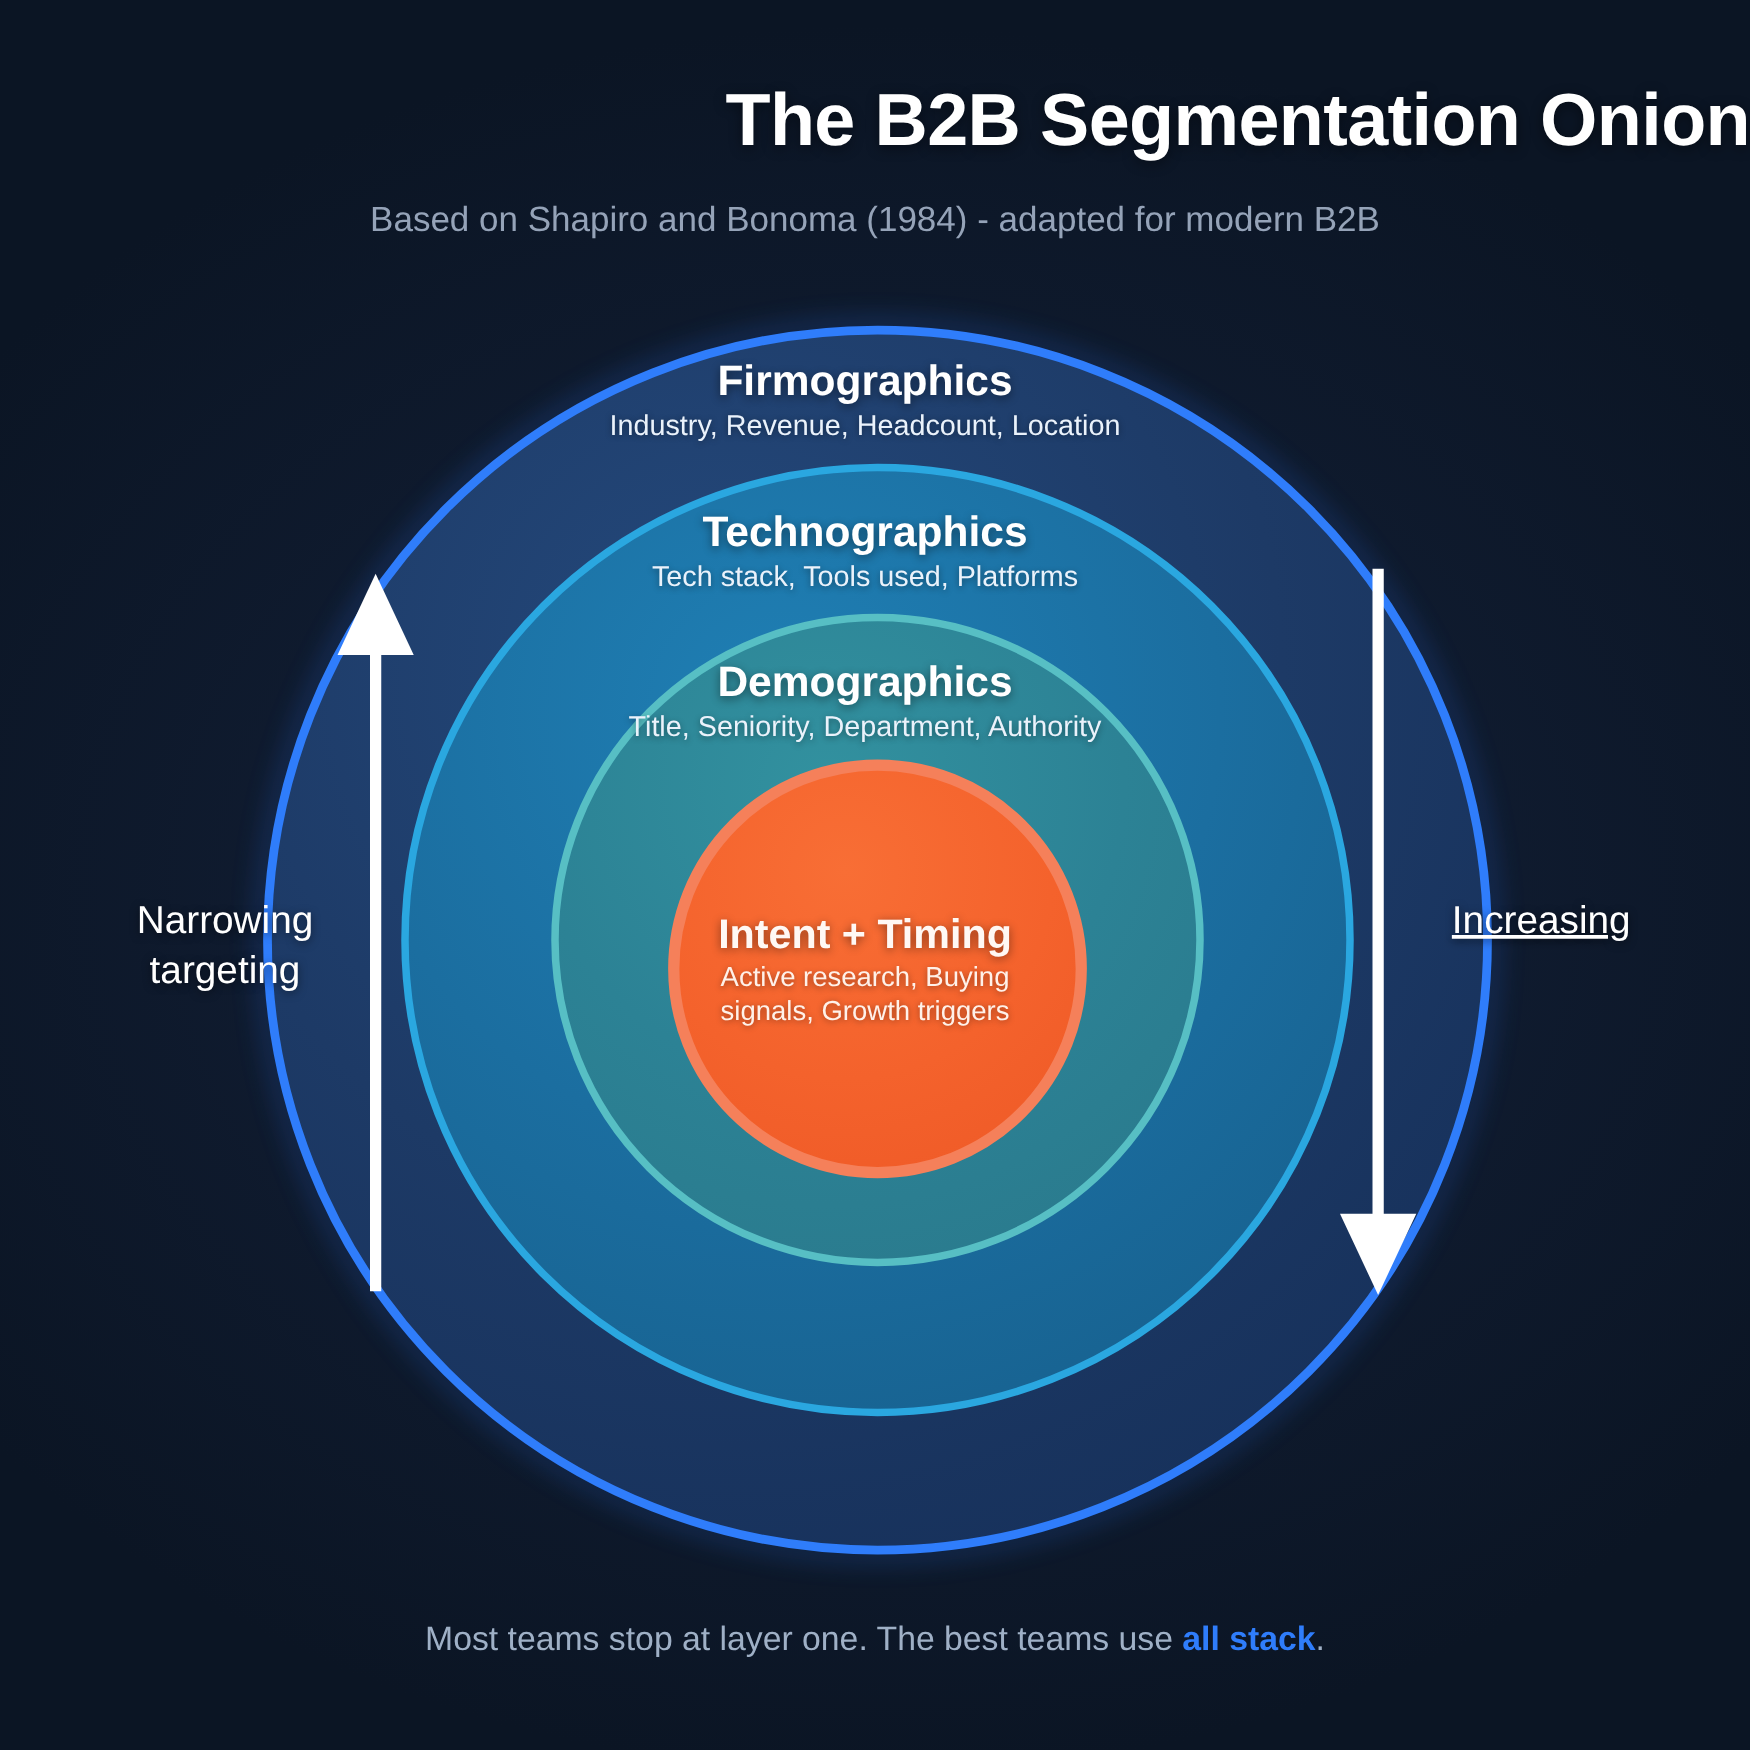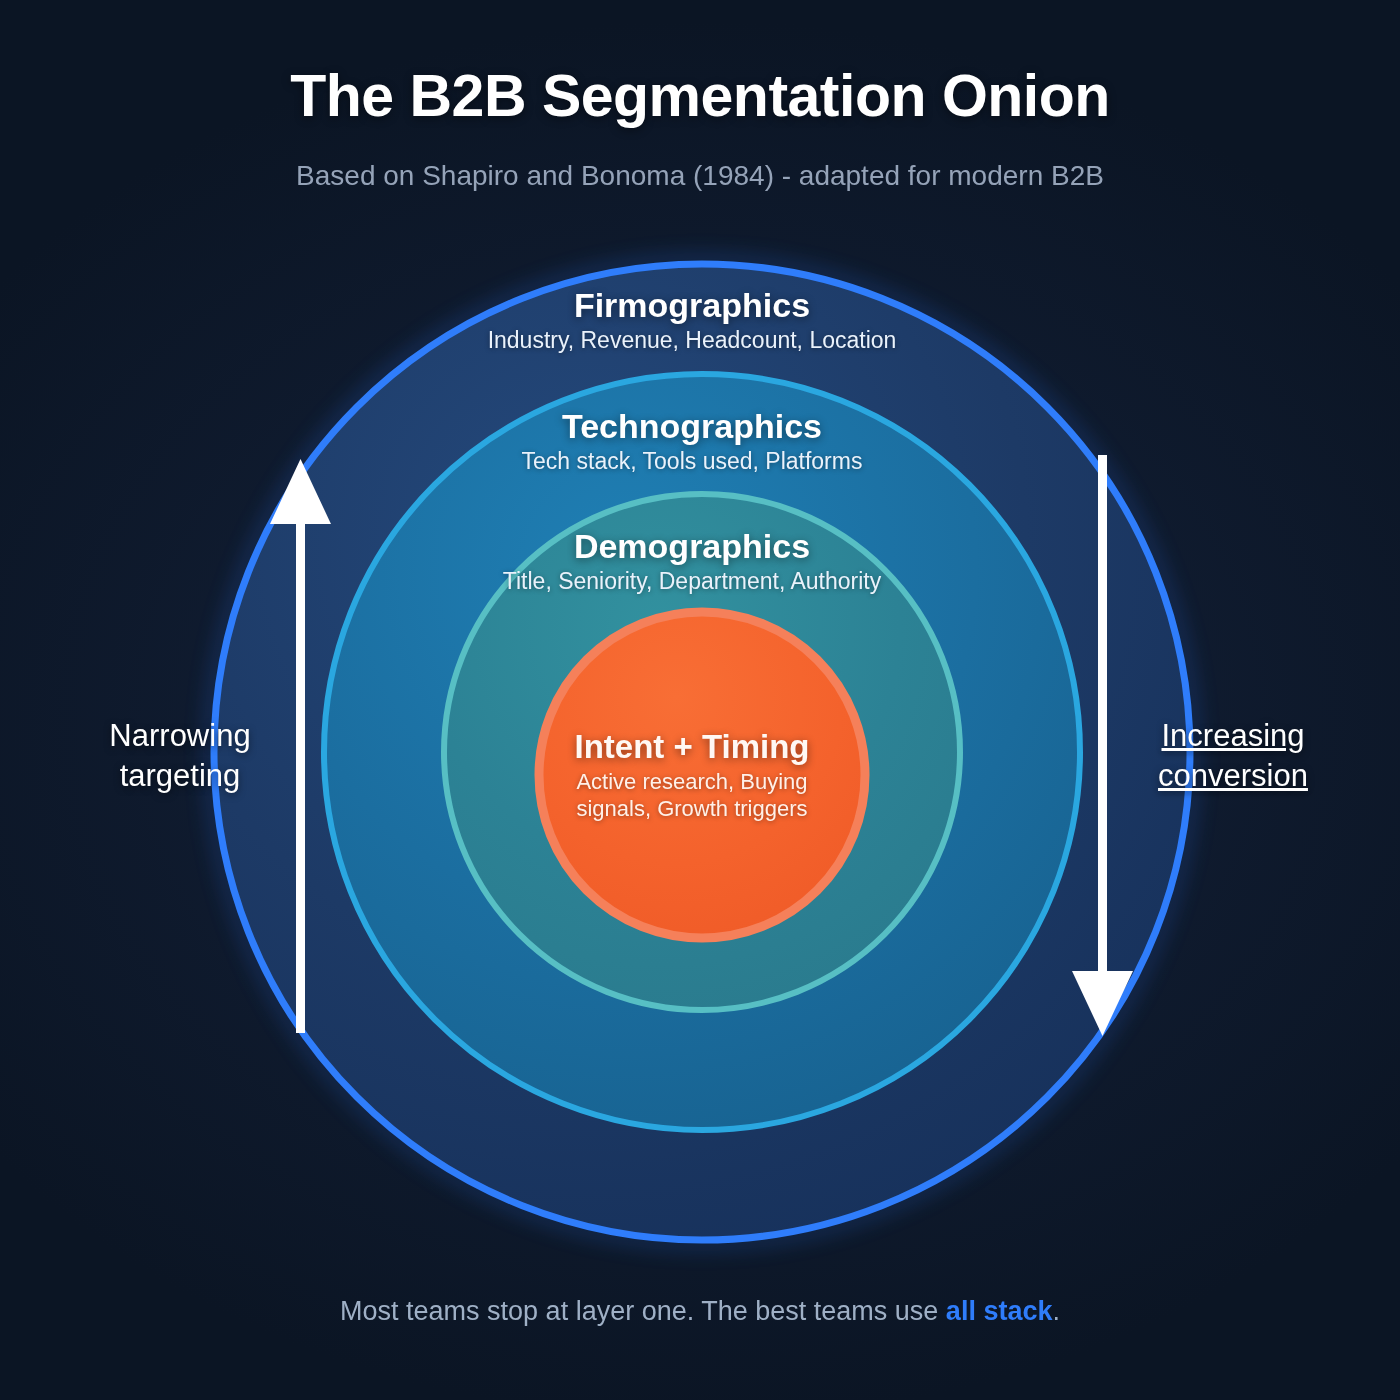--- a/index.html
+++ b/index.html
@@ -12,21 +12,21 @@
   }
   #stage {
     position:relative;
     width:1400px; height:1400px;
     background:
       radial-gradient(ellipse 900px 700px at 700px 720px, #15243c 0%, #101c31 45%, #0b1524 100%);
   }
   
   .title {
     position:absolute; top:62px; left:0; width:1400px;
-    text-align:center;
+    text-align:right;
     font-size:59px; font-weight:bold; color:#ffffff;
     letter-spacing:-0.5px;
     text-shadow:0 2px 10px rgba(0,0,0,0.45);
   }
   .subtitle {
     position:absolute; top:160px; left:0; width:1400px;
     text-align:center;
     font-size:28px; color:#95a3b8; font-weight:400;
   }
   
@@ -145,20 +145,19 @@
       <div>signals, Growth triggers</div>
     </div>
   </div>
 
   <div class="side-label" id="narrowing">
     <div>Narrowing</div>
     <div>targeting</div>
   </div>
   <div class="side-label" id="increasing">
     <div>Increasing</div>
-    <div>conversion</div>
   </div>
 
   <div class="footer">
     <span>Most teams stop at layer one. The best teams use </span><b>all stack</b><span>.</span>
   </div>
 
 </div>
 
 </body></html>

